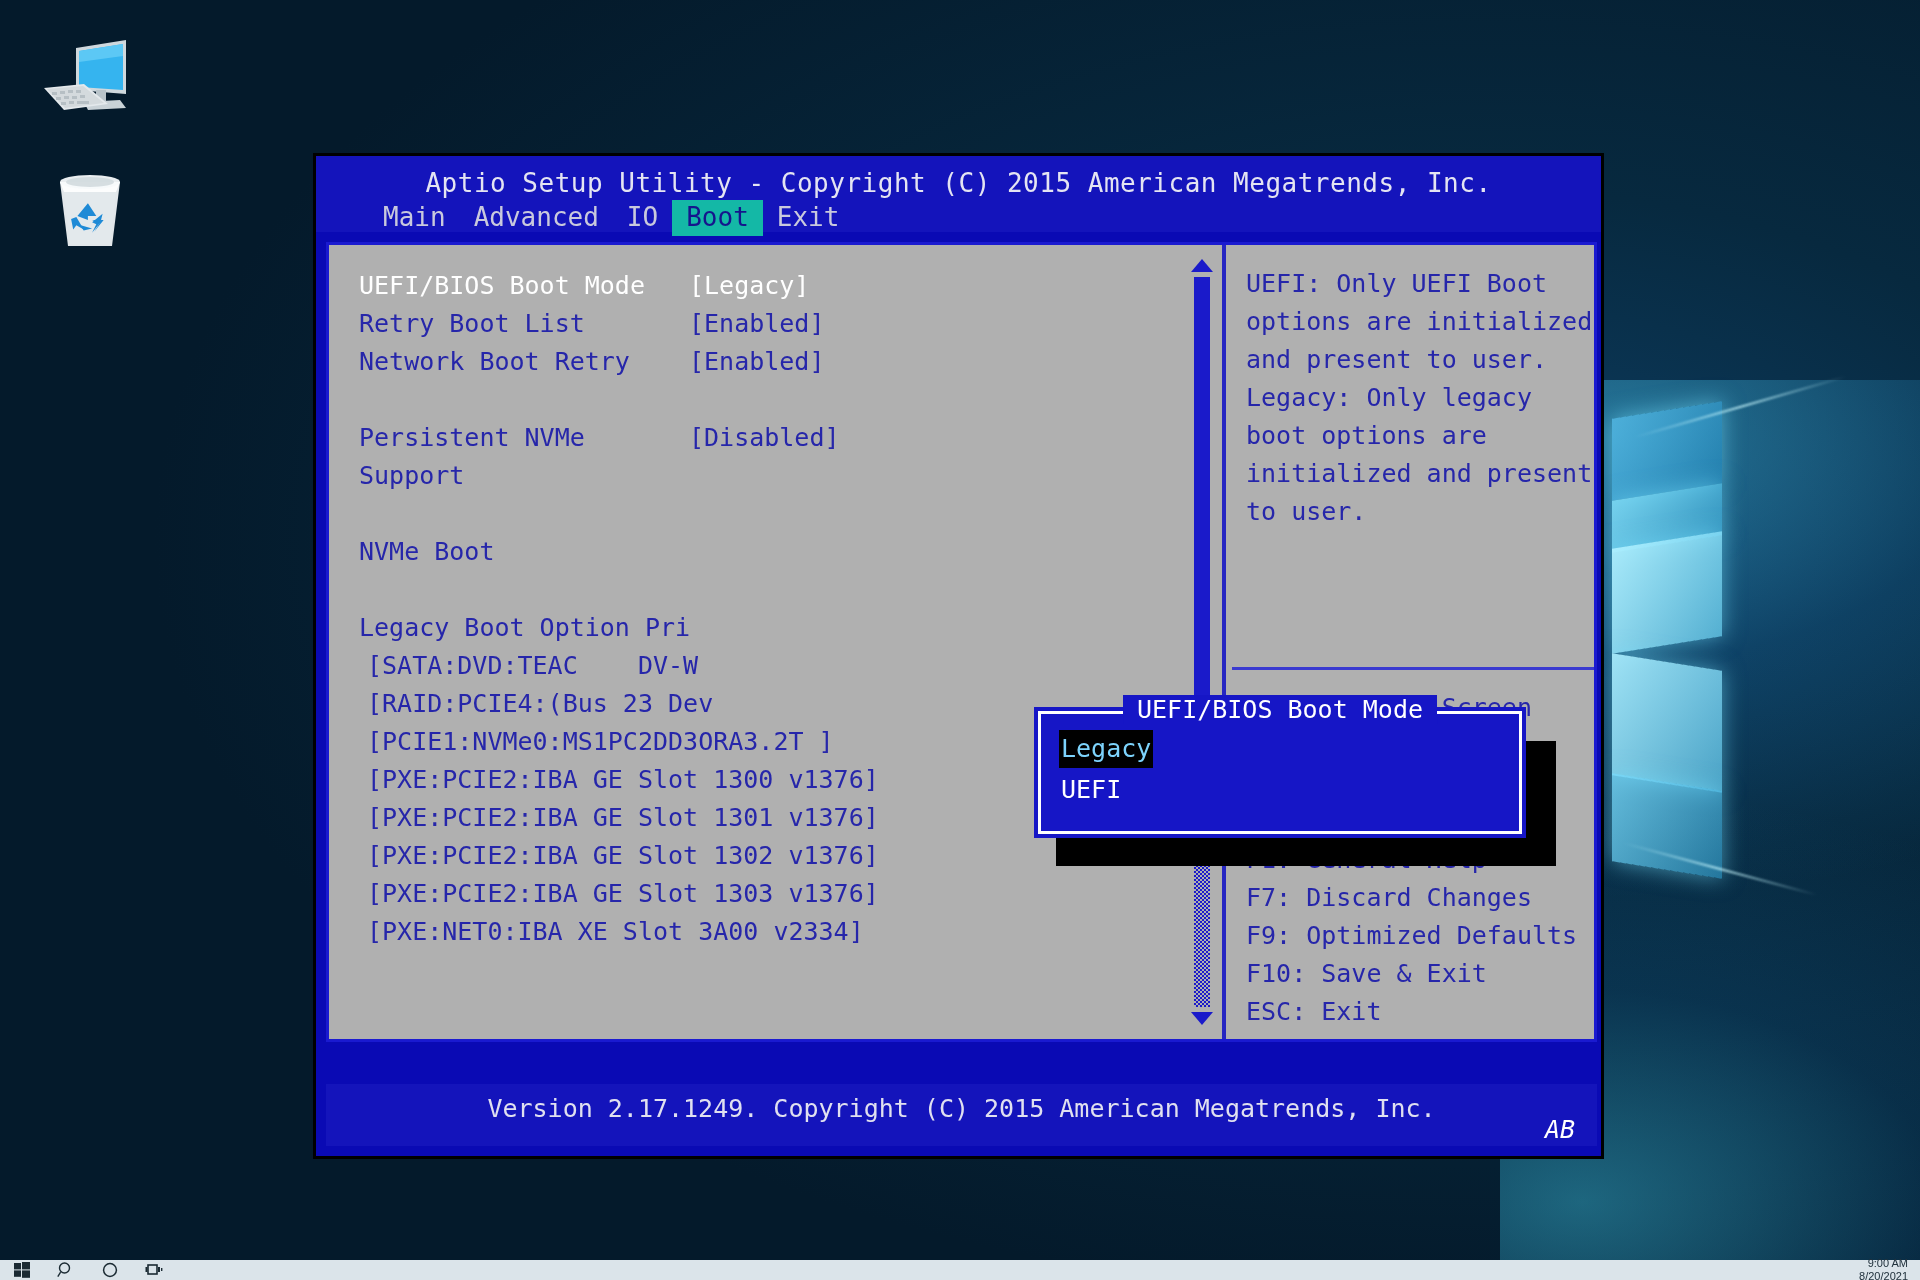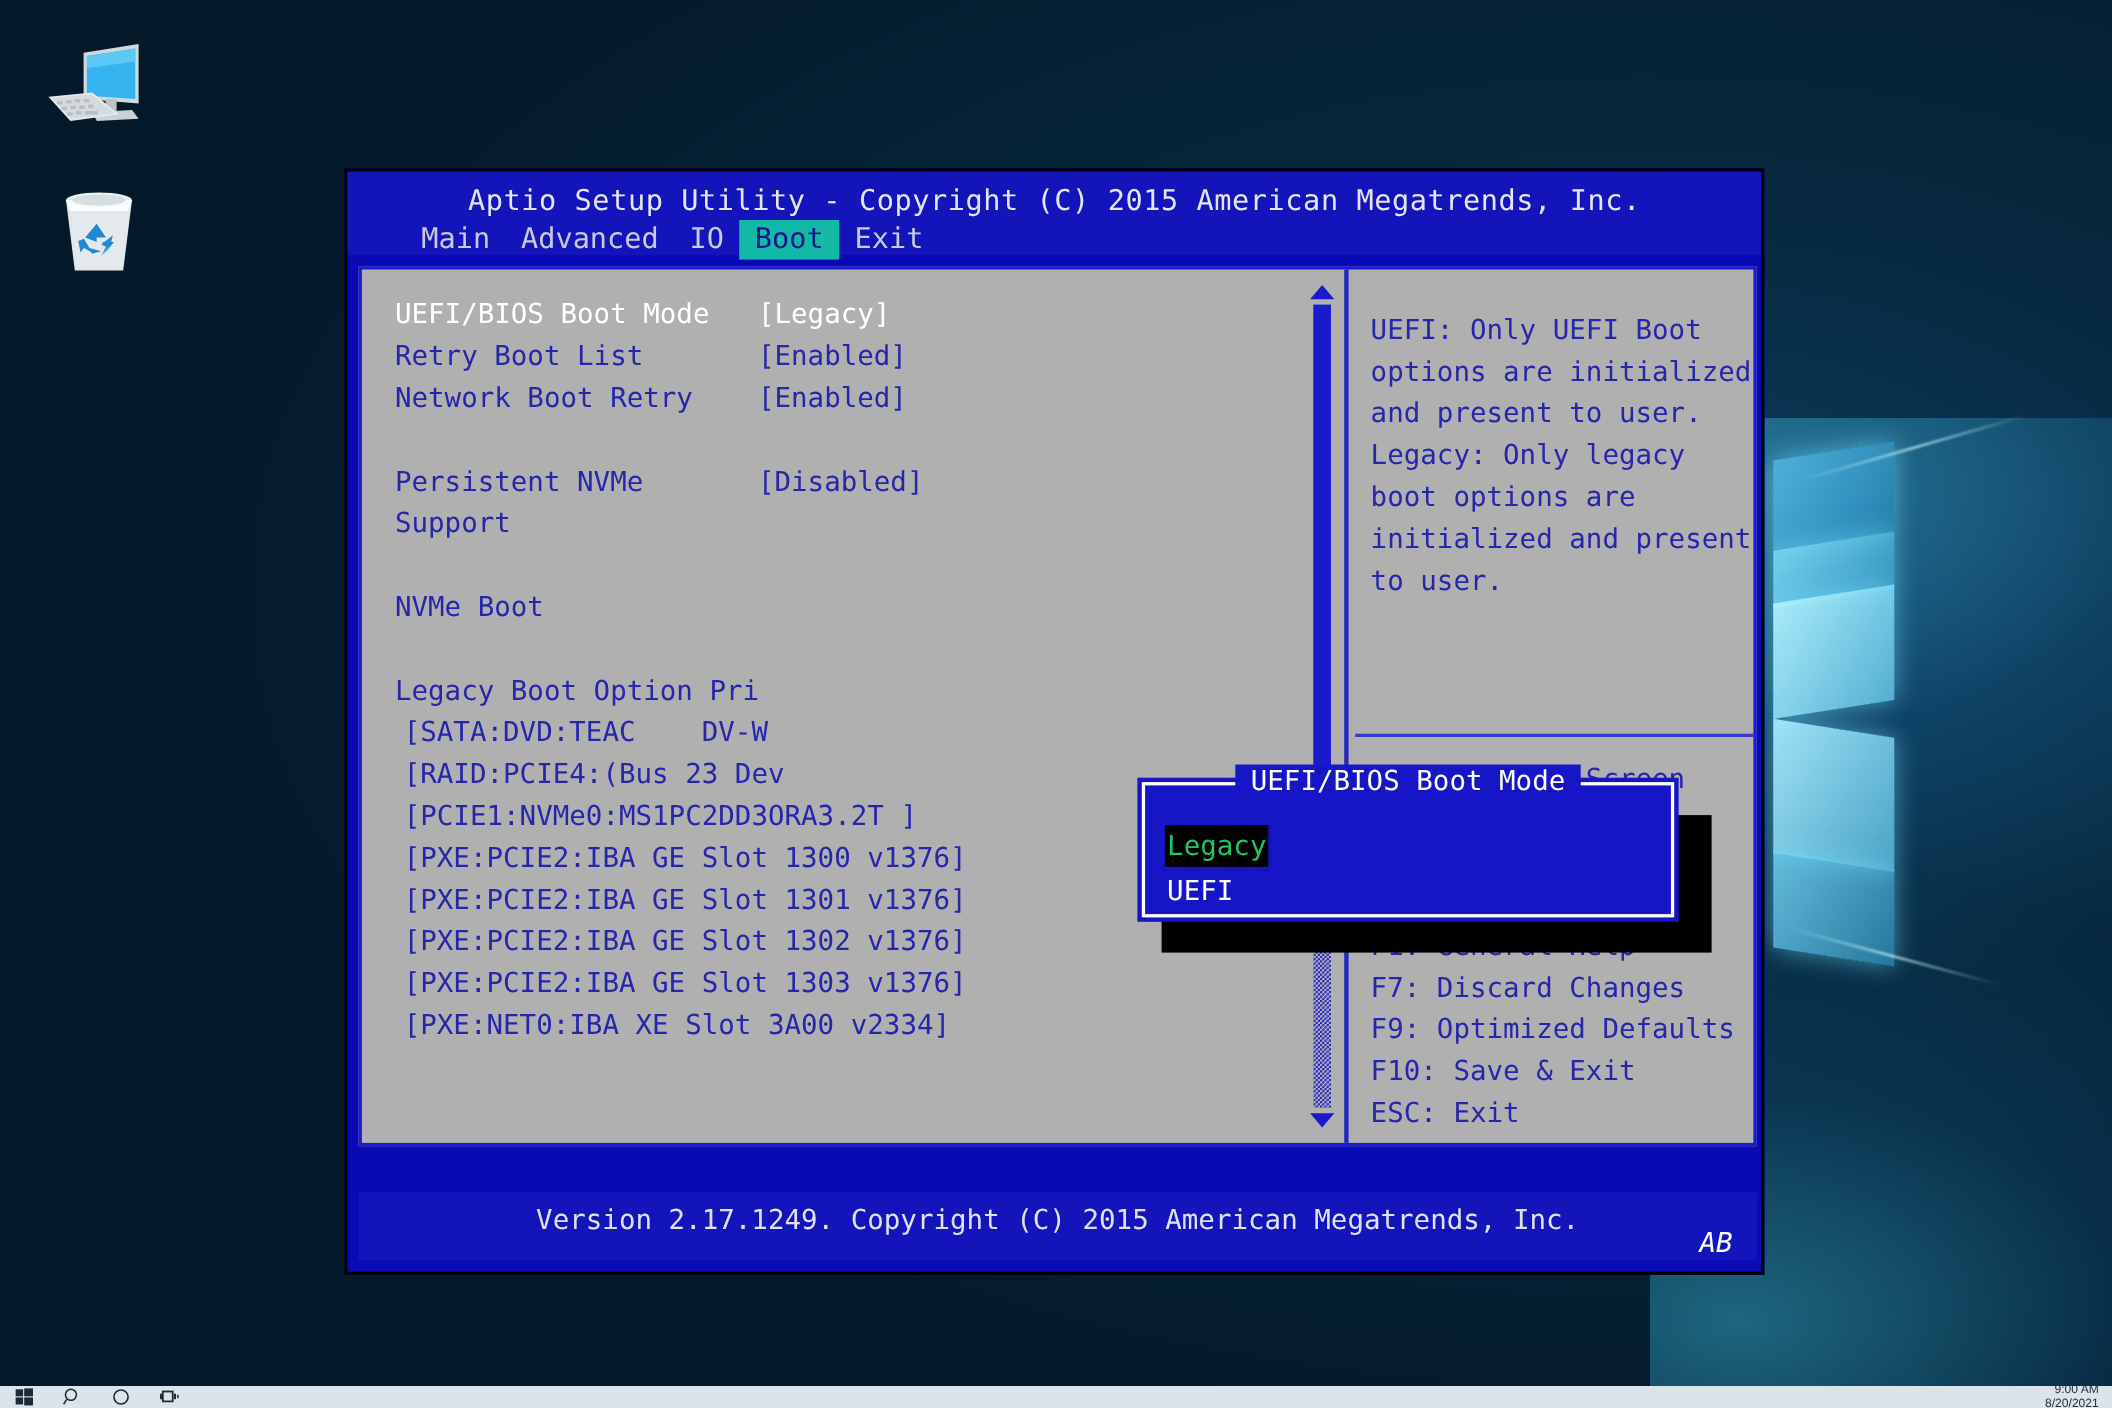--- a/index.html
+++ b/index.html
@@ -145,21 +145,21 @@
     position:absolute; left:10px; top:26px; width:16px; height:570px;
     background:#1a1aca;
   }
 
   #divider-v {
     position:absolute; left:893px; top:0; width:4px; height:794px; background:#2626c2;
   }
 
   #pane-right {
     position:absolute; left:903px; top:0; width:365px; height:794px;
-    padding:36px 0 0 14px;
+    padding:20px 0 0 14px;
     font-size:25px; line-height:38px; color:#2626aa;
   }
   #help-divider {
     position:absolute; left:903px; top:422px; width:362px; height:3px; background:#3a3ad0;
   }
   #keylist { position:absolute; left:917px; top:444px; width:360px;
              font-size:25px; line-height:38px; color:#2626aa; white-space:pre; }
 
   #bios-version {
     position:absolute; left:10px; bottom:10px; width:1271px; height:62px;
@@ -184,21 +184,21 @@
     border:3px solid #ffffff;
     padding:0;
   }
   #dlg-title {
     position:absolute; top:-19px; left:50%; transform:translateX(-50%);
     background:#1616c6; padding:0 14px;
     font-size:25px; color:#ffffff; white-space:nowrap;
   }
   #dlg-options { padding:16px 0 0 18px; }
   .dlg-opt { font-size:25px; line-height:38px; color:#ffffff; display:inline-block; padding:0 2px; }
-  .dlg-opt.selected { background:#000000; color:#22c55e;margin-top:20px; }
+  .dlg-opt.selected { background:#000000; color:#7dd3fc; }
   .opt-line { line-height:38px; }
 </style>
 </head>
 <body>
 
 <div id="desktop">
   <div id="wall-base"></div>
   <div id="wall-glow"></div>
   <div id="wall-glow2"></div>
 

